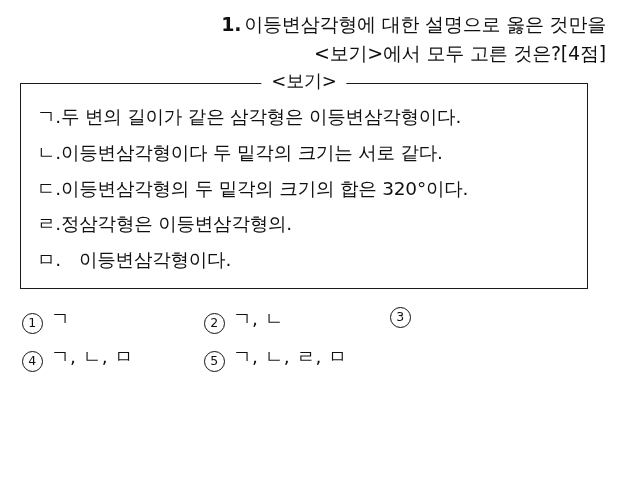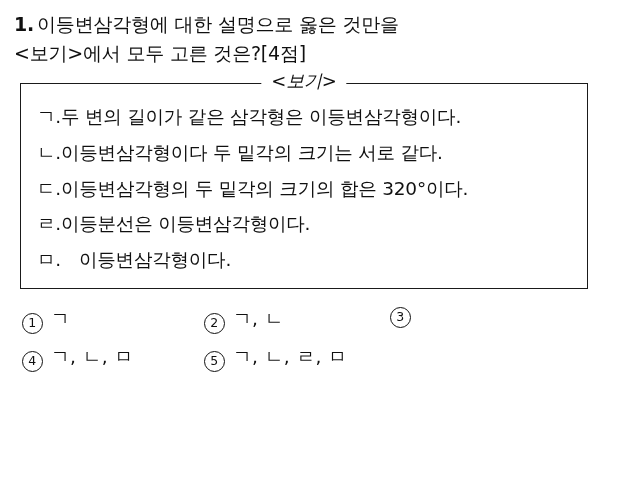--- a/index.html
+++ b/index.html
@@ -23,20 +23,21 @@
   }
 
   
   .stem {
     font-size: 19px;
     line-height: 1.55;
     letter-spacing: -0.2px;
   }
   .stem-line {
     white-space: nowrap;
+    text-align: right;
   }
   .q-num {
     font-weight: bold;
     margin-right: 3px;
   }
 
   
   .bogi-wrap {
     position: relative;
     margin-top: 14px;
@@ -50,21 +51,20 @@
     position: absolute;
     top: -12px;
     left: 50%;
     transform: translateX(-50%);
     background: #ffffff;
     padding: 0 10px;
     font-size: 18px;
     line-height: 1;
     letter-spacing: -0.2px;
     white-space: nowrap;
-    font-style: italic;
   }
   .bogi-item {
     display: flex;
     align-items: flex-start;
     font-size: 18.5px;
     line-height: 1.45;
     margin-bottom: 9px;
     letter-spacing: -0.2px;
   }
   .bogi-item:last-child {
@@ -142,21 +142,21 @@
       <span class="bogi-text">이등변삼각형이다 두 밑각의 크기는 서로 같다.</span>
     </div>
 
     <div class="bogi-item">
       <span class="bogi-marker">ㄷ.</span>
       <span class="bogi-text">이등변삼각형의 두 밑각의 크기의 합은 320°이다.</span>
     </div>
 
     <div class="bogi-item">
       <span class="bogi-marker">ㄹ.</span>
-      <span class="bogi-text">이등분선은 이등변삼각형이다.</span>
+      <span class="bogi-text">정삼각형은 이등변삼각형의.</span>
     </div>
 
     <div class="bogi-item">
       <span class="bogi-marker">ㅁ.</span>
       <span class="bogi-text">
         <span class="cont">이등변삼각형이다.</span>
       </span>
     </div>
   </div>
 

